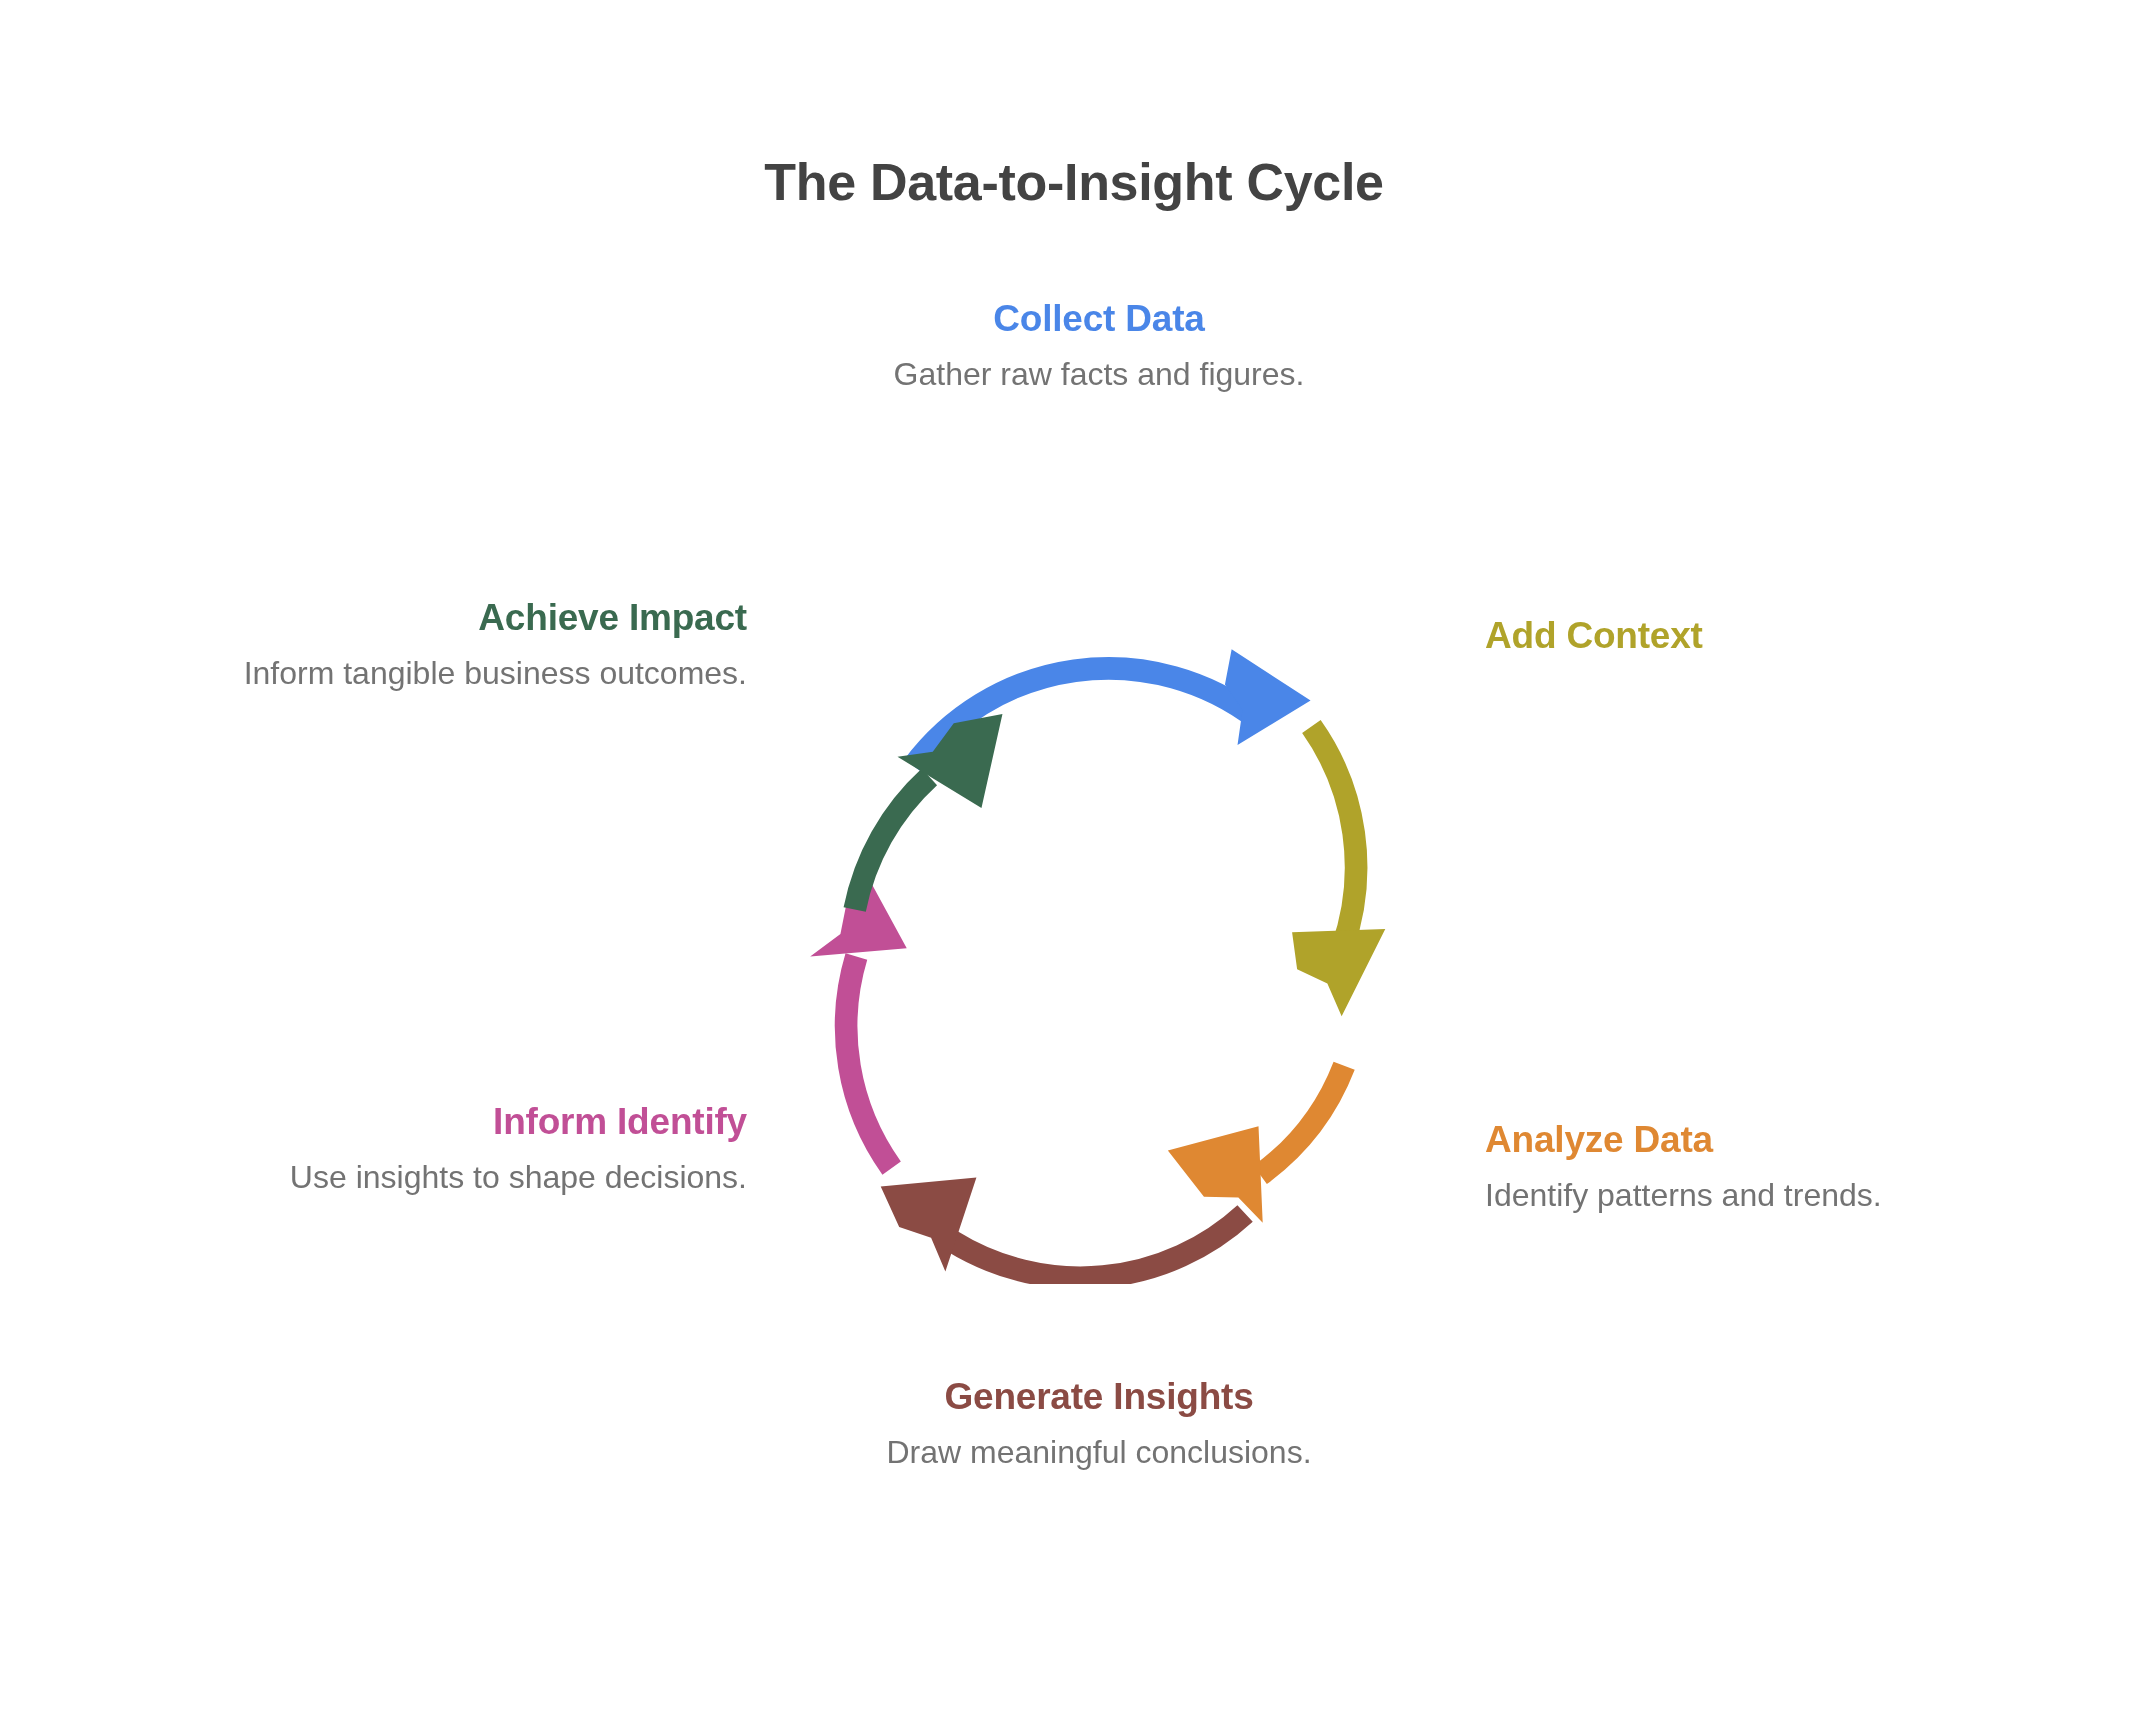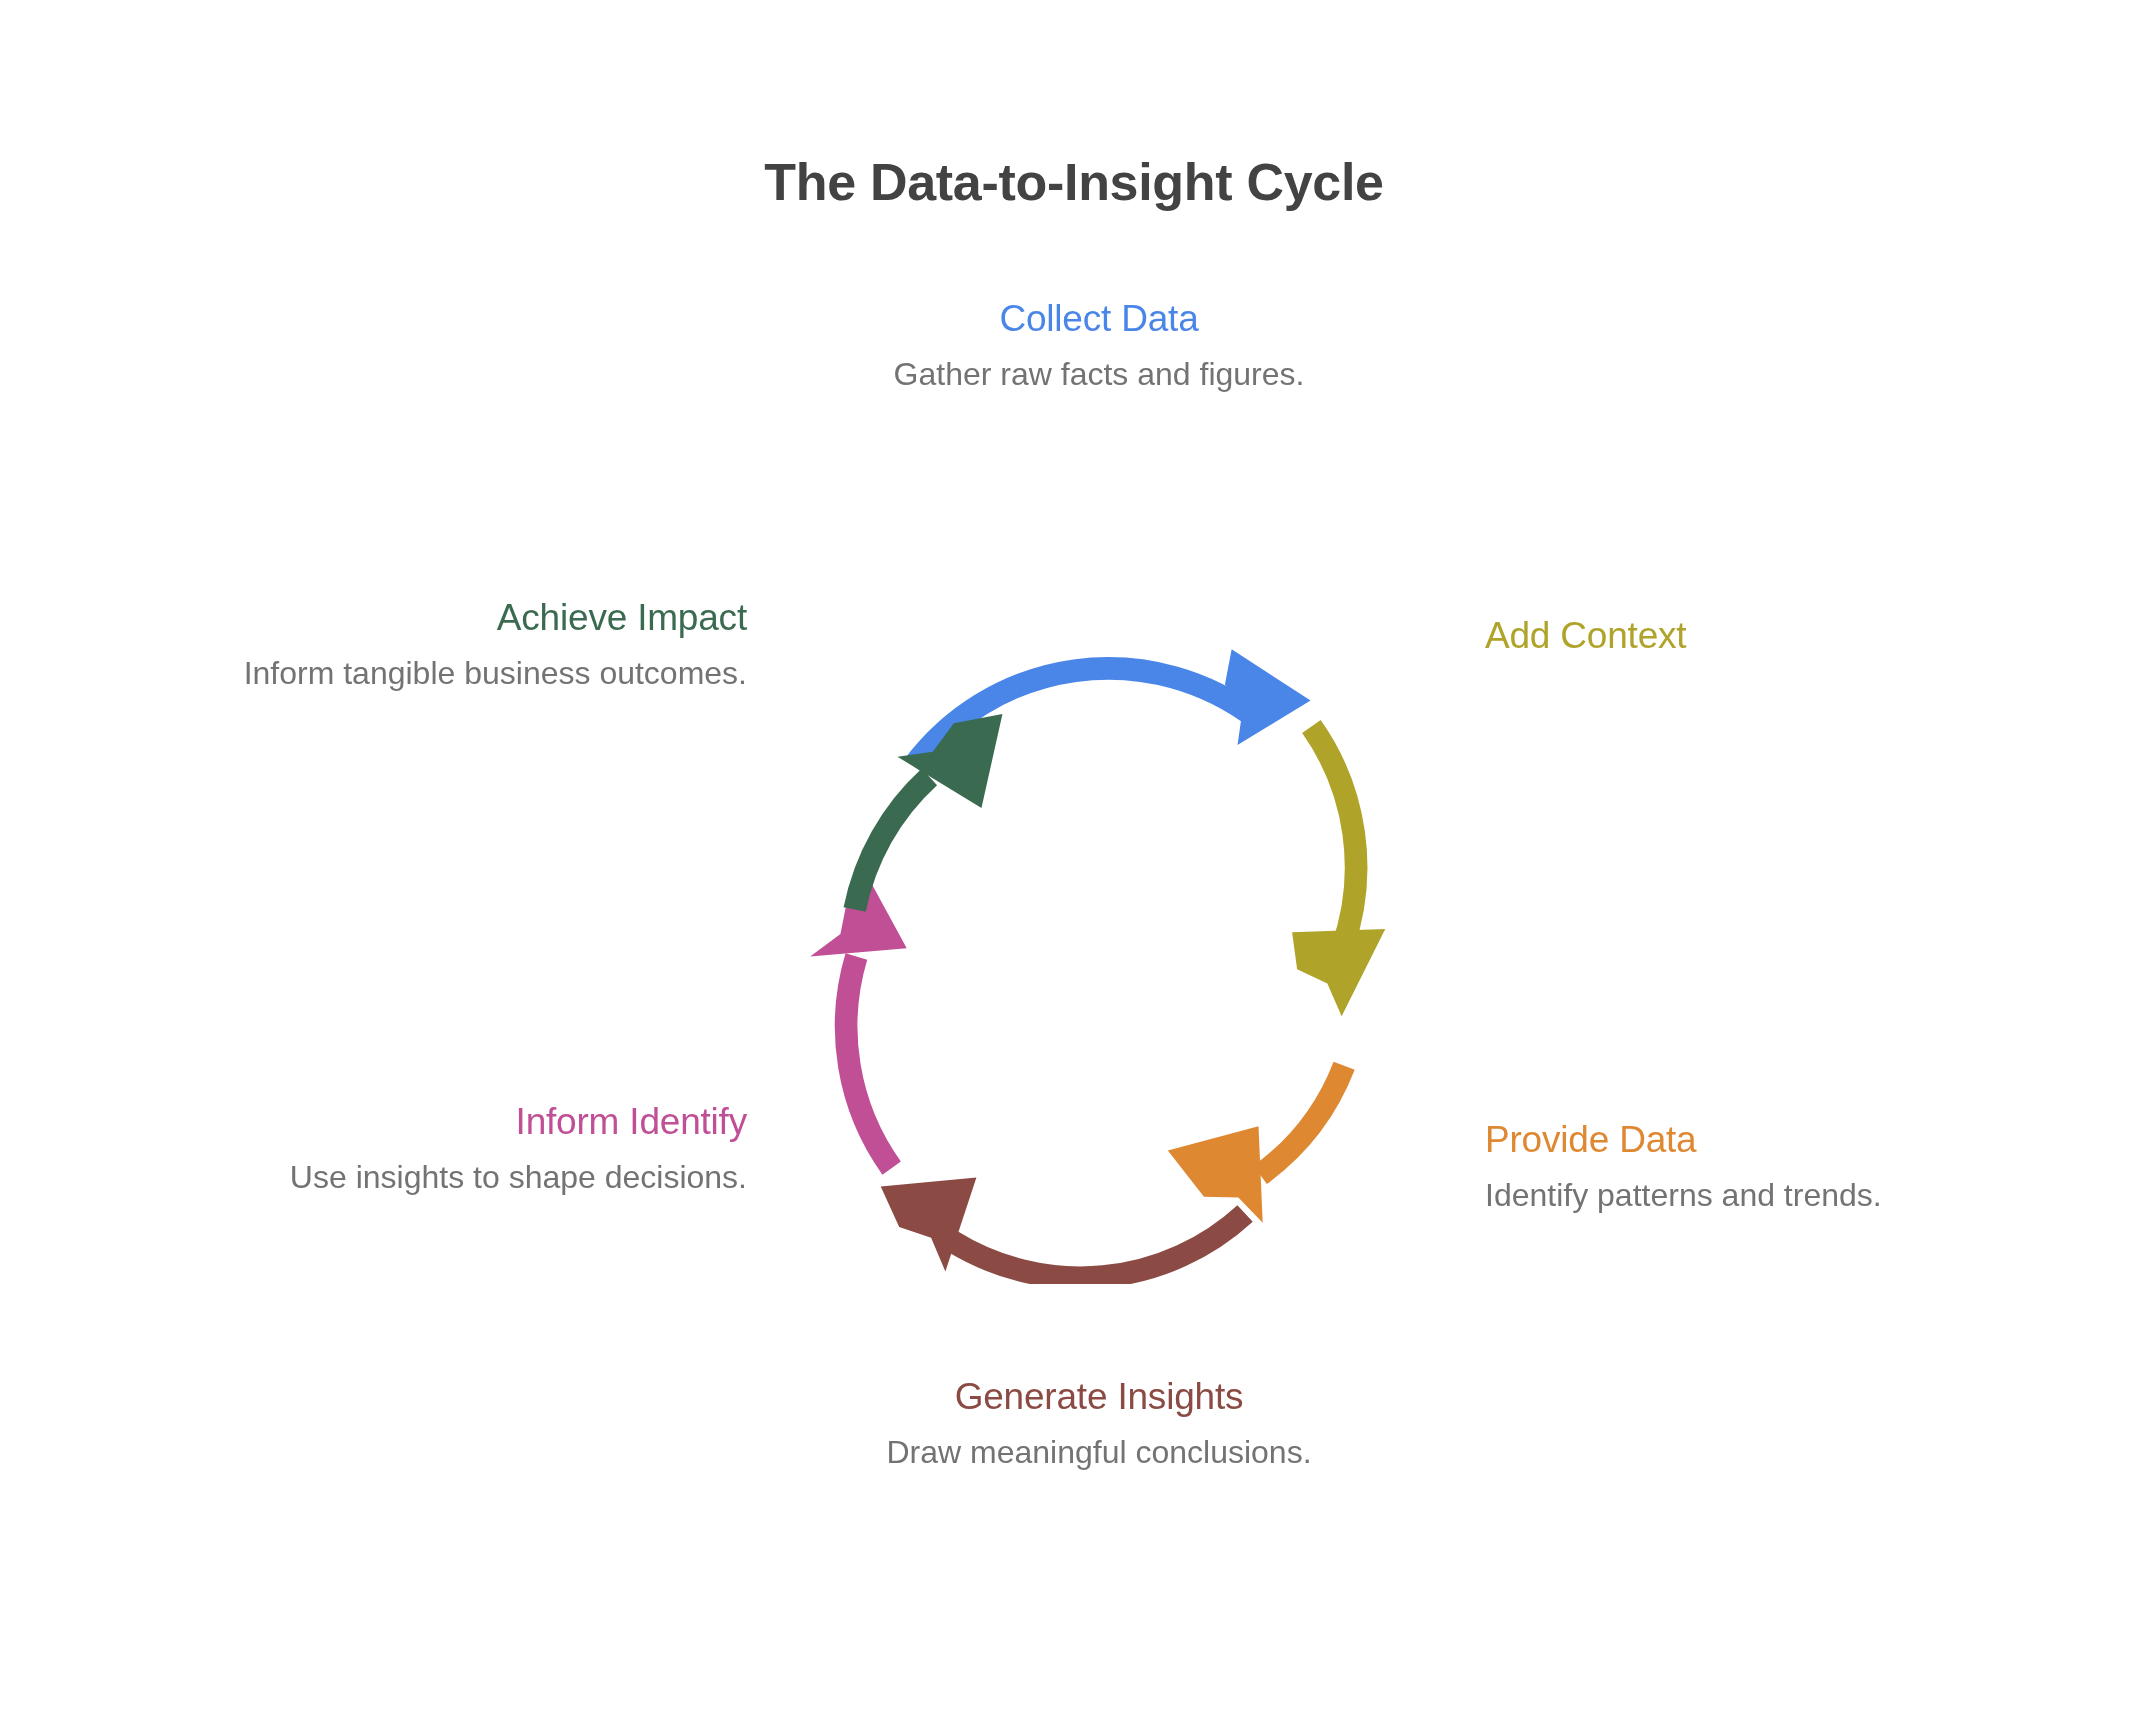--- a/index.html
+++ b/index.html
@@ -44,21 +44,21 @@
     width: 722px;
     height: 722px;
   }
 
   
   .step {
     position: absolute;
   }
   .step-title {
     font-size: 37px;
-    font-weight: 400;
+    font-weight: 700;
     line-height: 1.12;
     margin: 0 0 13.4px 0;
     letter-spacing: -0.2px;
   }
   .step-desc {
     font-size: 32px;
     font-weight: 400;
     line-height: 1.33;
     color: #737373;
     margin: 0;
@@ -144,21 +144,21 @@
   <div class="step step-collect-data align-center">
     <div class="step-title" style="color:#4a86e8">Collect Data</div>
     <div class="step-desc">Gather raw facts and figures.</div>
   </div>
 
   <div class="step step-add-context align-left">
     <div class="step-title" style="color:#b0a32a">Add Context</div>
   </div>
 
   <div class="step step-analyze-data align-left">
-    <div class="step-title" style="color:#df8832">Provide Data</div>
+    <div class="step-title" style="color:#df8832">Analyze Data</div>
     <div class="step-desc">Identify patterns and trends.</div>
   </div>
 
   <div class="step step-generate-insights align-center">
     <div class="step-title" style="color:#8b4b44">Generate Insights</div>
     <div class="step-desc">Draw meaningful conclusions.</div>
   </div>
 
   <div class="step step-inform-strategy align-right">
     <div class="step-title" style="color:#c14f96">Inform Identify</div>

